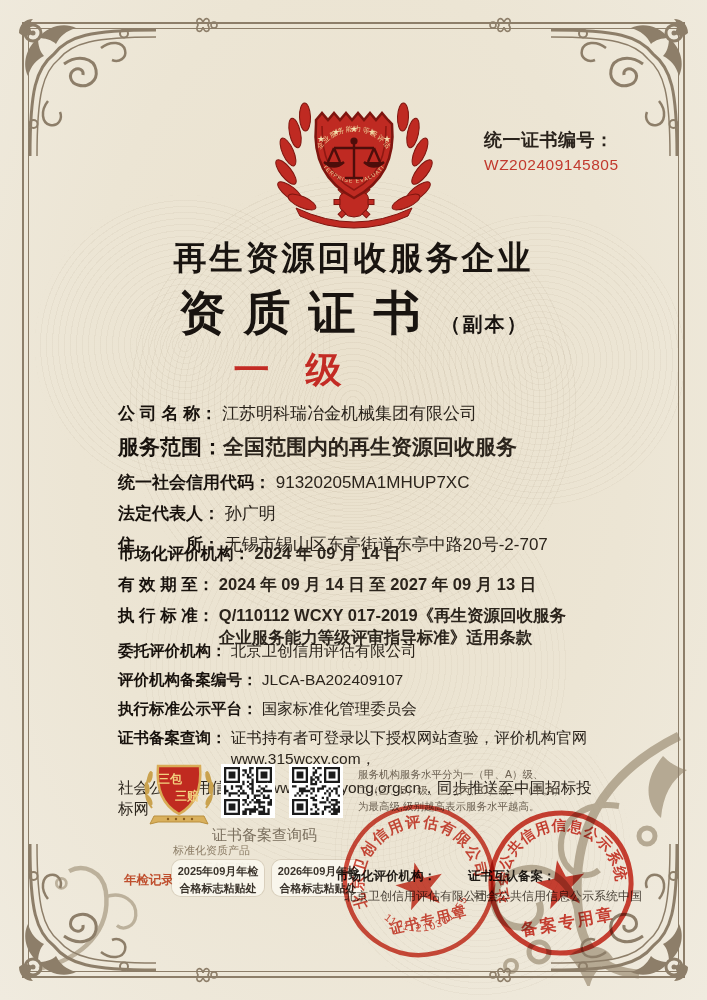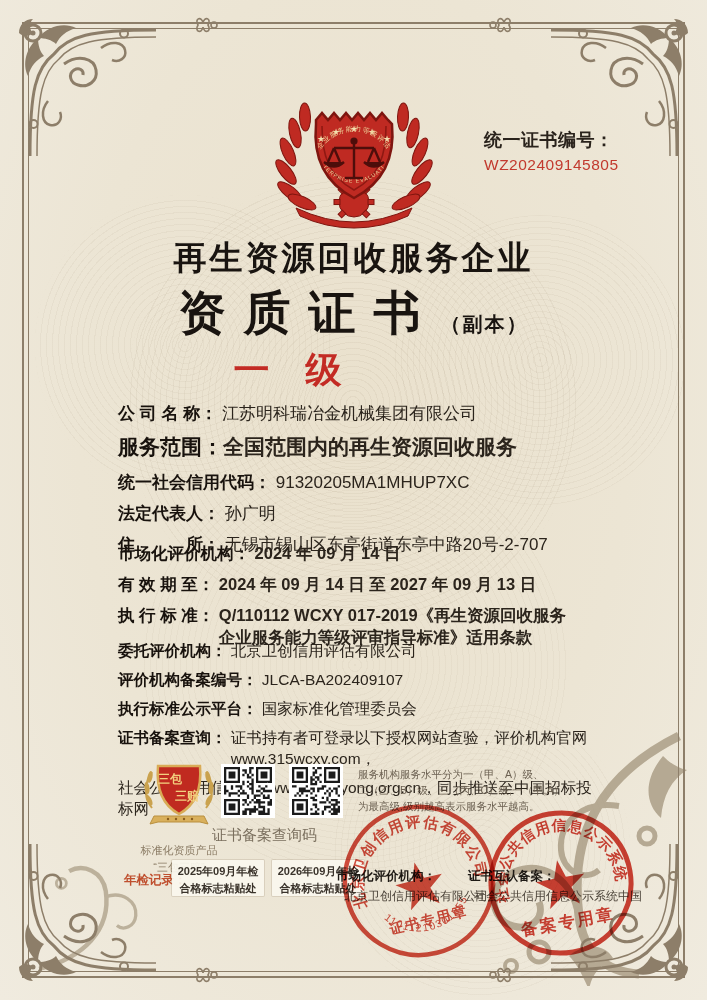--- a/index.html
+++ b/index.html
@@ -49,33 +49,33 @@
   .row-scope .val{font-weight:600;}
   .row-sm{font-size:17px;}
   .dates-block{top:543px;}
   .dates-block .row{font-size:16.5px;margin-bottom:9px;}
   .dates-block .val{font-weight:600;}
   .agency-block{top:641px;}
   .agency-block .row{font-size:15.5px;margin-bottom:8px;}
   .agency-line2{font-size:15.5px;color:#2b241c;margin-top:2px;}
   
   .badge-svg{position:absolute;left:140px;top:756px;width:78px;height:84px;}
-  .badge-cap{position:absolute;left:108px;top:842px;width:142px;text-align:center;
+  .badge-cap{position:absolute;left:108px;top:842px;width:142px;text-align:right;
              font-size:11px;color:#8a7b64;line-height:1.5;}
   .qr{position:absolute;width:54px;height:54px;background:#fff;padding:3px;box-sizing:border-box;}
   .qr1{left:221px;top:764px;}
   .qr2{left:289px;top:764px;}
   .qr-cap{position:absolute;left:212px;top:826px;width:140px;text-align:left;
           font-size:15px;color:#7a6f5e;}
   .level-note{position:absolute;left:358px;top:767px;width:215px;
               font-size:10.5px;color:#6b6051;line-height:1.5;}
   
   .annual-label{position:absolute;left:124px;top:872px;font-size:12.5px;font-weight:700;color:#bf4f2e;}
   .check-box{position:absolute;width:92px;height:36px;background:rgba(250,247,238,.92);
-             border-radius:1px;text-align:center;font-size:11px;font-weight:700;color:#3a332b;
+             border-radius:9px;text-align:center;font-size:11px;font-weight:700;color:#3a332b;
              line-height:1.55;padding-top:3px;box-sizing:border-box;box-shadow:0 0 0 1px rgba(160,145,120,.25);}
   .check1{left:172px;top:860px;}
   .check2{left:272px;top:860px;text-align:center;}
   .market{position:absolute;left:336px;top:868px;width:170px;}
   .market .flabel{font-size:12.5px;font-weight:700;color:#1e1a15;}
   .market .fval{font-size:12px;color:#4a4238;margin-top:3px;margin-left:8px;}
   .mutual{position:absolute;left:468px;top:868px;width:180px;}
   .mutual .flabel{font-size:12.5px;font-weight:700;color:#1e1a15;}
   .mutual .fval{font-size:12px;color:#4a4238;margin-top:3px;margin-left:6px;}
   

